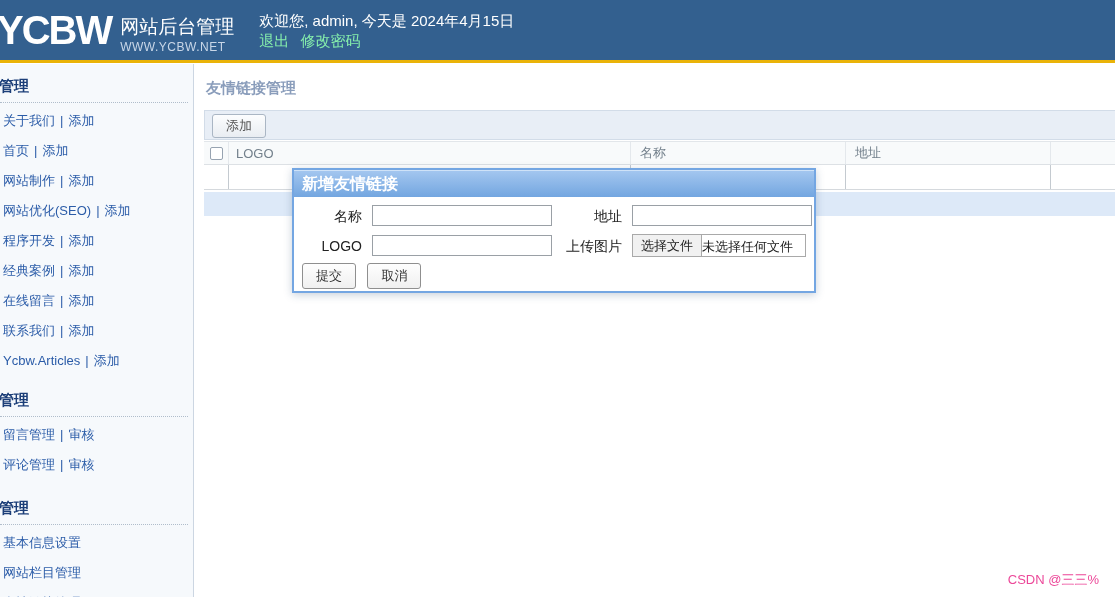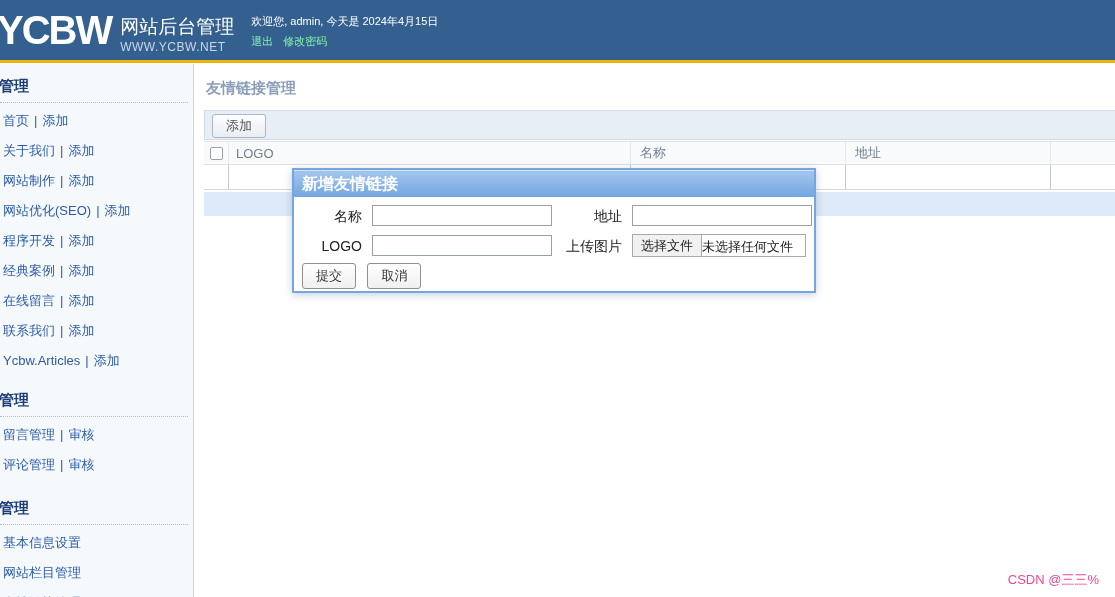--- a/index.html
+++ b/index.html
@@ -7,21 +7,21 @@
     font-family:"Liberation Sans","DejaVu Sans",sans-serif; }
   body { position:relative; }
 
   
   .topbar { height:63px; background:#33608F; border-bottom:3px solid #eab308;
     display:flex; align-items:center; color:#fff; }
   .logo { font-size:40px; font-weight:bold; letter-spacing:-2px; margin-left:-3px; line-height:63px; }
   .site-id { margin-left:9px; margin-top:9px; }
   .site-title { font-size:19px; line-height:22px; }
   .site-url { font-size:12px; letter-spacing:.5px; color:#c9d7e8; margin-top:2px; }
-  .welcome-block { margin-left:17px; font-size:11px; line-height:20px; margin-top:2px; }
+  .welcome-block { margin-left:25px; font-size:15px; line-height:20px; margin-top:2px; }
   .welcome-links a, .welcome-links span.lnk { color:#86efac; text-decoration:none; cursor:pointer; margin-right:7px; }
 
   
   .sidebar { position:absolute; left:0; top:64px; width:194px; bottom:0;
     background:#f6f9fc; border-right:1px solid #ccd6e2; overflow:hidden; }
   .side-inner { padding:12px 0 0 3px; }
   .side-h { font-size:15px; font-weight:bold; color:#1b3e78; height:20px; line-height:20px;
     margin-left:-19px; white-space:nowrap; }
   .side-h.gap1 { margin-top:14px; }
   .side-h.gap2 { margin-top:18px; }
@@ -104,24 +104,24 @@
   </div>
 </div>
 
 <div class="sidebar">
   <div class="side-inner">
 
     <div class="side-h">容管理</div>
     <hr class="dotted">
     <ul class="side-ul">
       <li>
+        <a>关于我们</a><span class="side-div">|</span><a>添加</a>
+      </li>
+      <li>
         <a>首页</a><span class="side-div">|</span><a>添加</a>
-      </li>
-      <li>
-        <a>关于我们</a><span class="side-div">|</span><a>添加</a>
       </li>
       <li>
         <a>网站制作</a><span class="side-div">|</span><a>添加</a>
       </li>
       <li>
         <a>网站优化(SEO)</a><span class="side-div">|</span><a>添加</a>
       </li>
       <li>
         <a>程序开发</a><span class="side-div">|</span><a>添加</a>
       </li>

